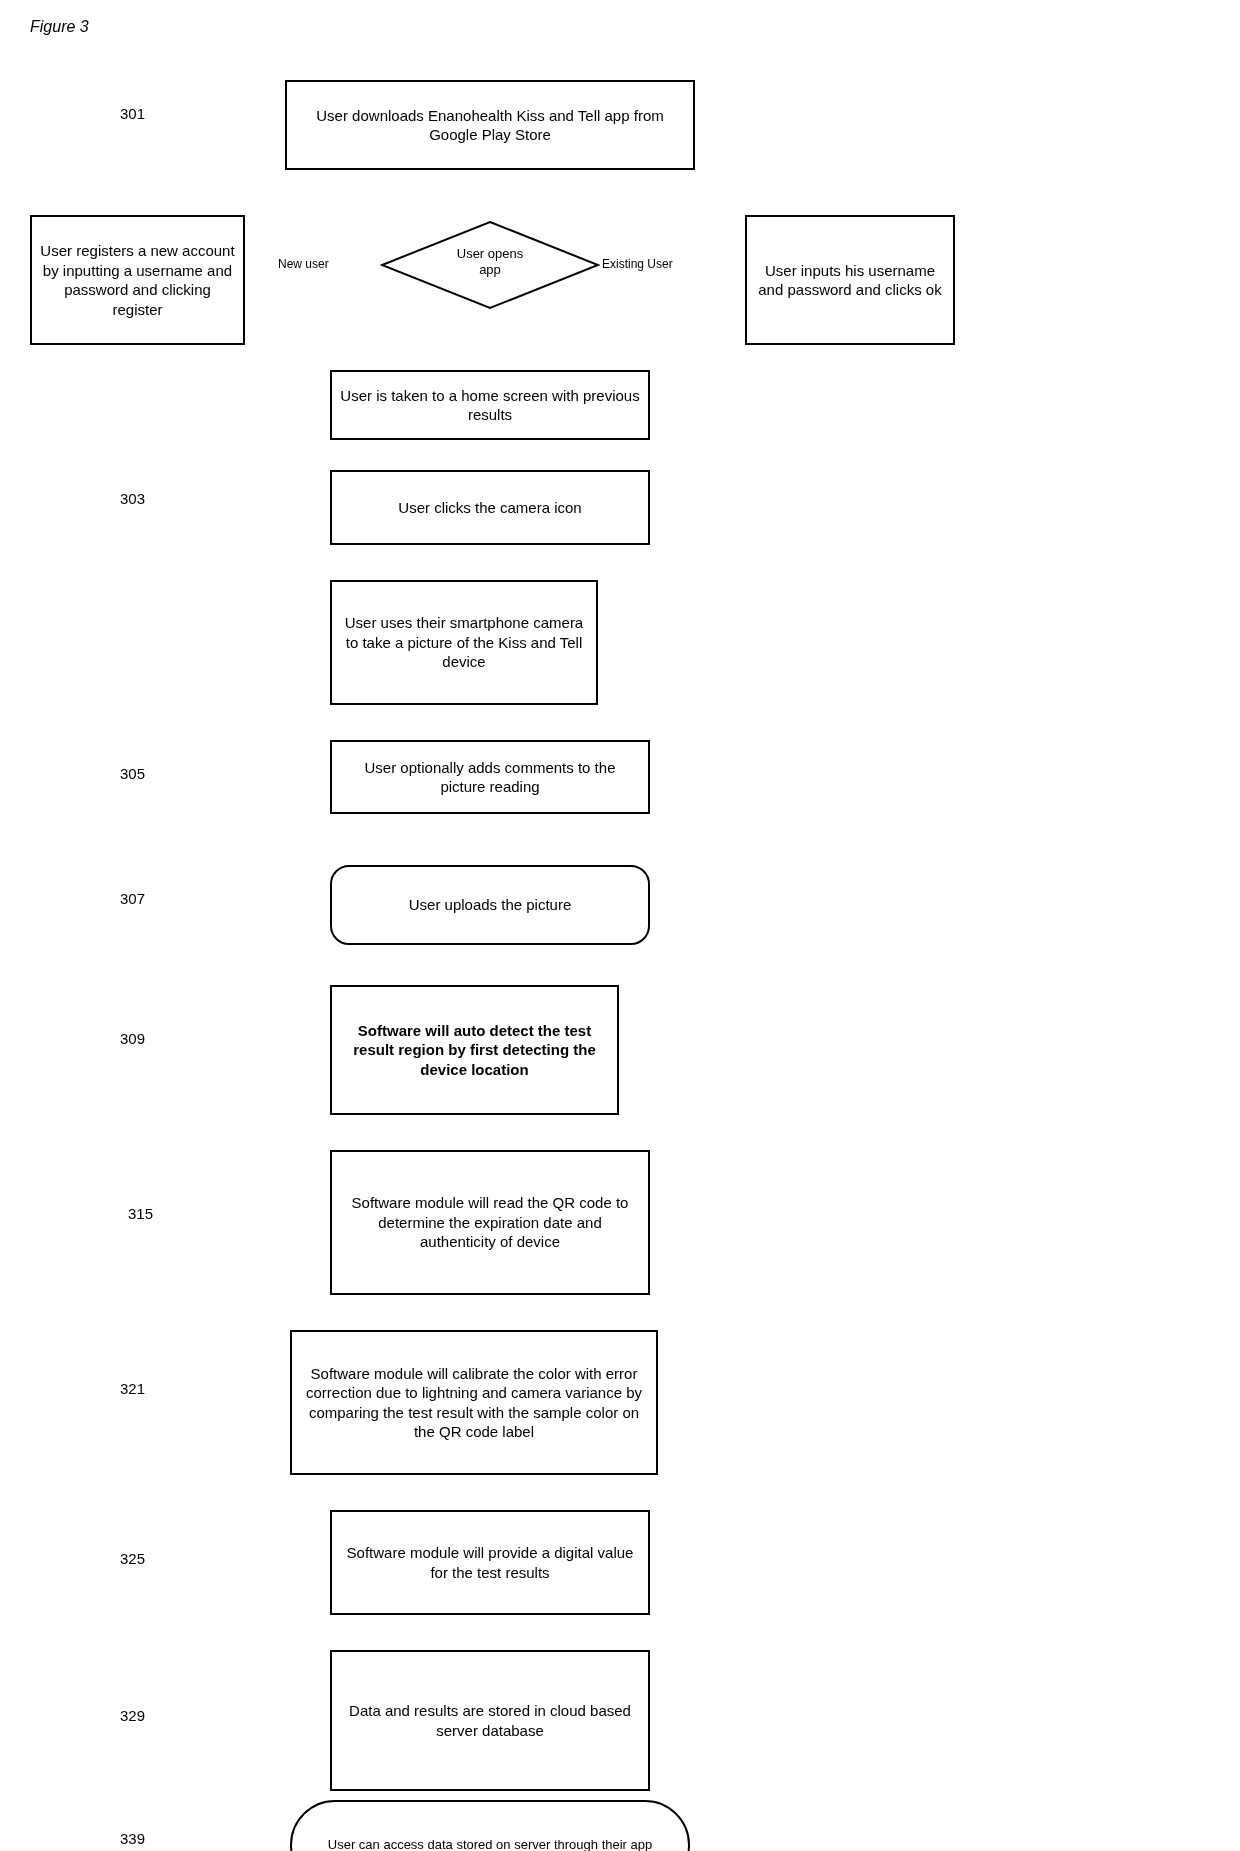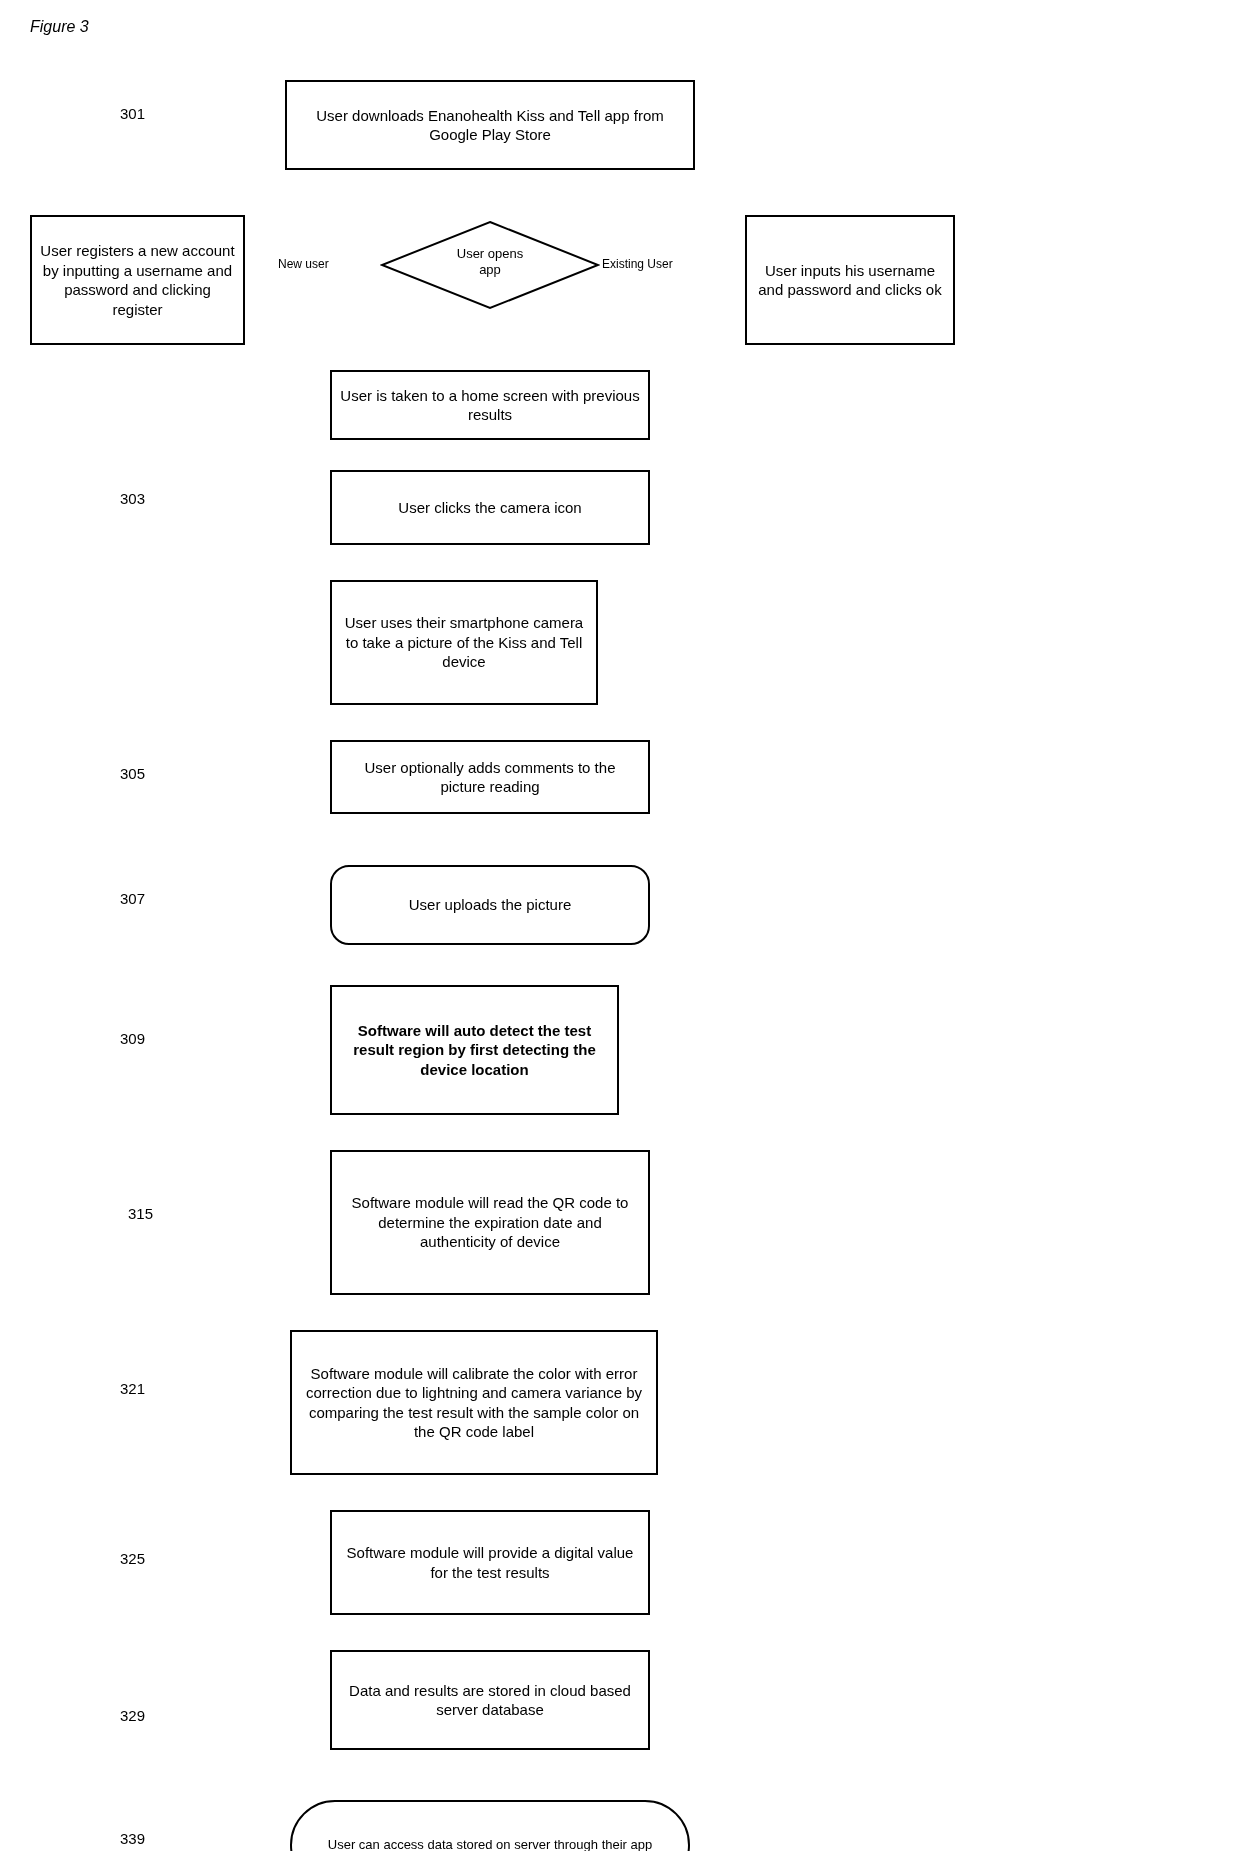--- a/index.html
+++ b/index.html
@@ -191,19 +191,19 @@
   <div class="node label-num" style="left:120px; top:1330px;">321</div>
 
   <div class="node fc-box" style="left:290px; top:1280px; width:368px; height:145px;">Software module will calibrate the color with error correction due to lightning and camera variance by comparing the test result with the sample color on the QR code label</div>
 
   <div class="node label-num" style="left:120px; top:1500px;">325</div>
 
   <div class="node fc-box" style="left:330px; top:1460px; width:320px; height:105px;">Software module will provide a digital value for the test results</div>
 
   <div class="node label-num" style="left:120px; top:1645px;margin-top:12px;">329</div>
 
-  <div class="node fc-box" style="left:330px; top:1600px; width:320px; height:100px;">Data and results are stored in cloud based server database</div>
+  <div class="node fc-box" style="left:330px; top:1600px; width:320px; height:141px;">Data and results are stored in cloud based server database</div>
 
   <div class="node label-num" style="left:120px; top:1780px;">339</div>
 
   <div class="node fc-oval" style="left:290px; top:1750px; width:400px; height:90px;">User can access data stored on server through their app</div>
 
 </div>
 
 </body></html>

